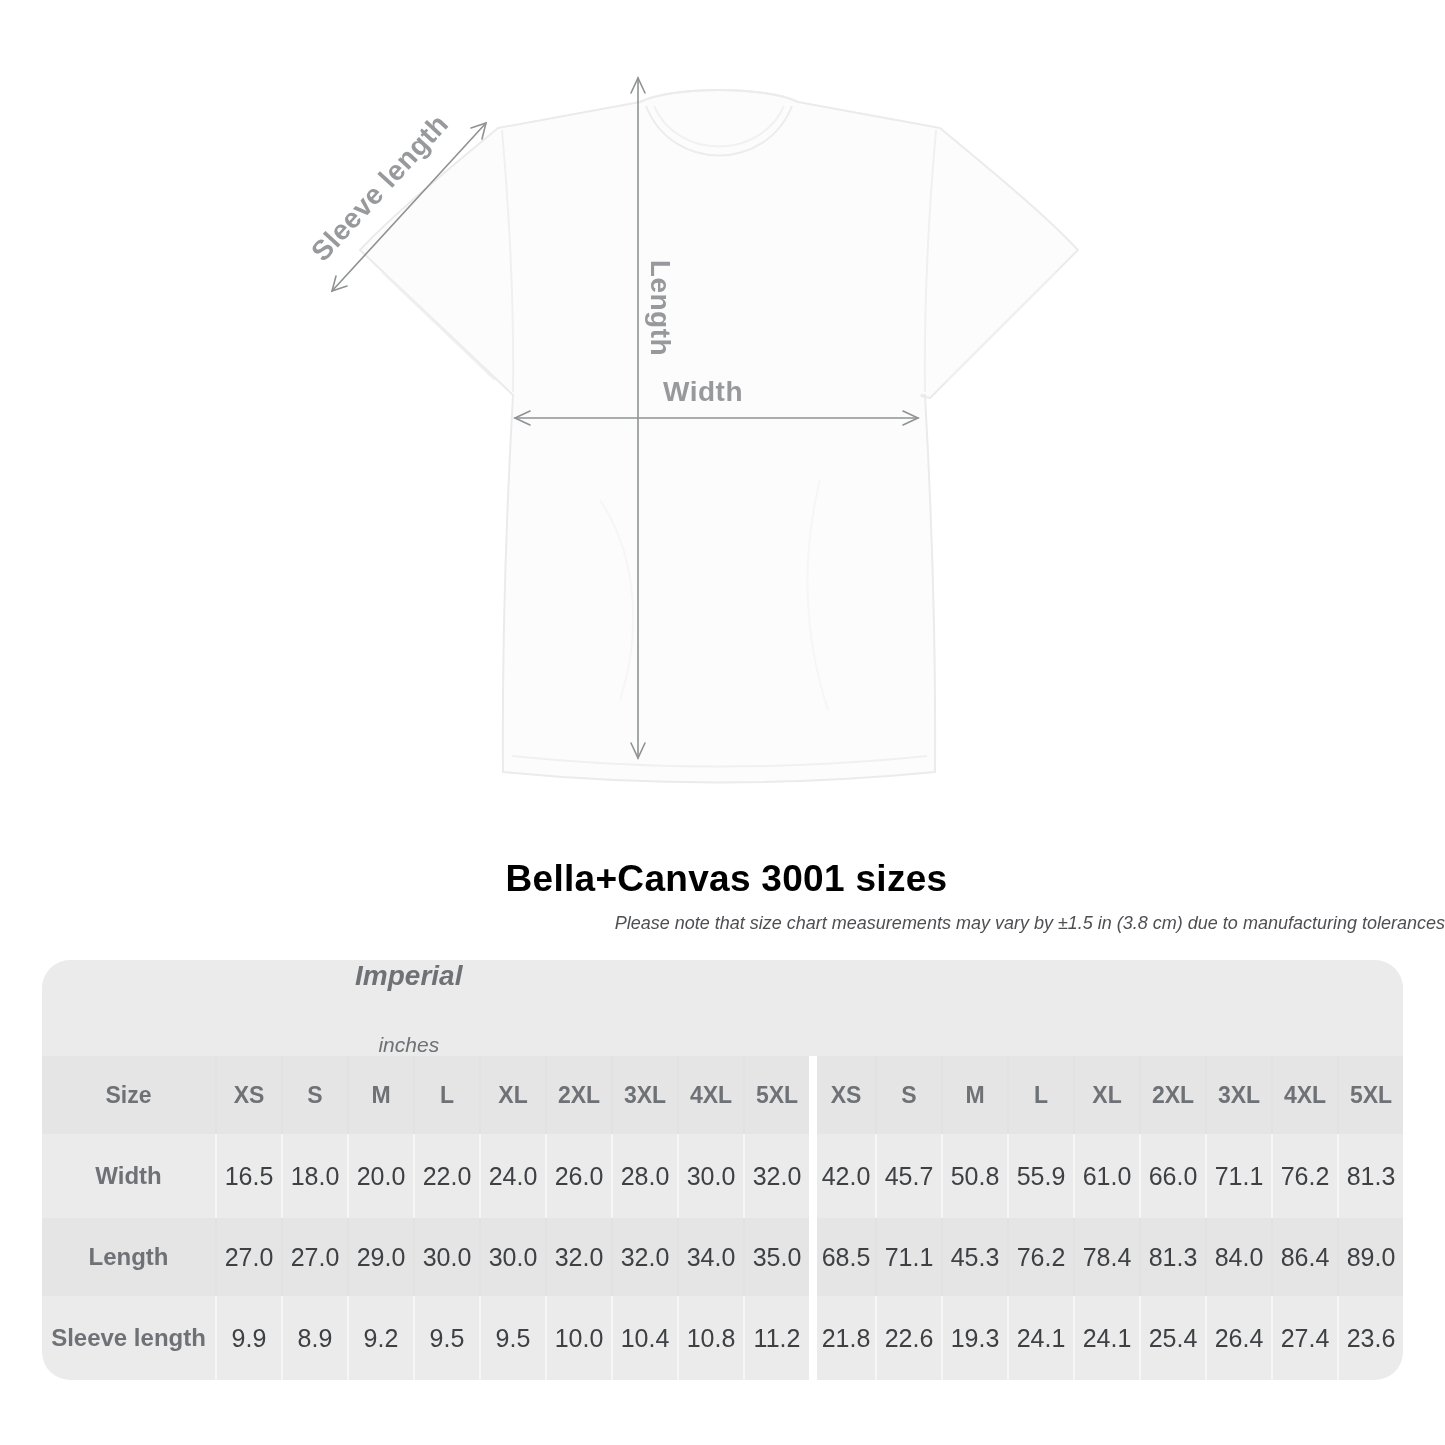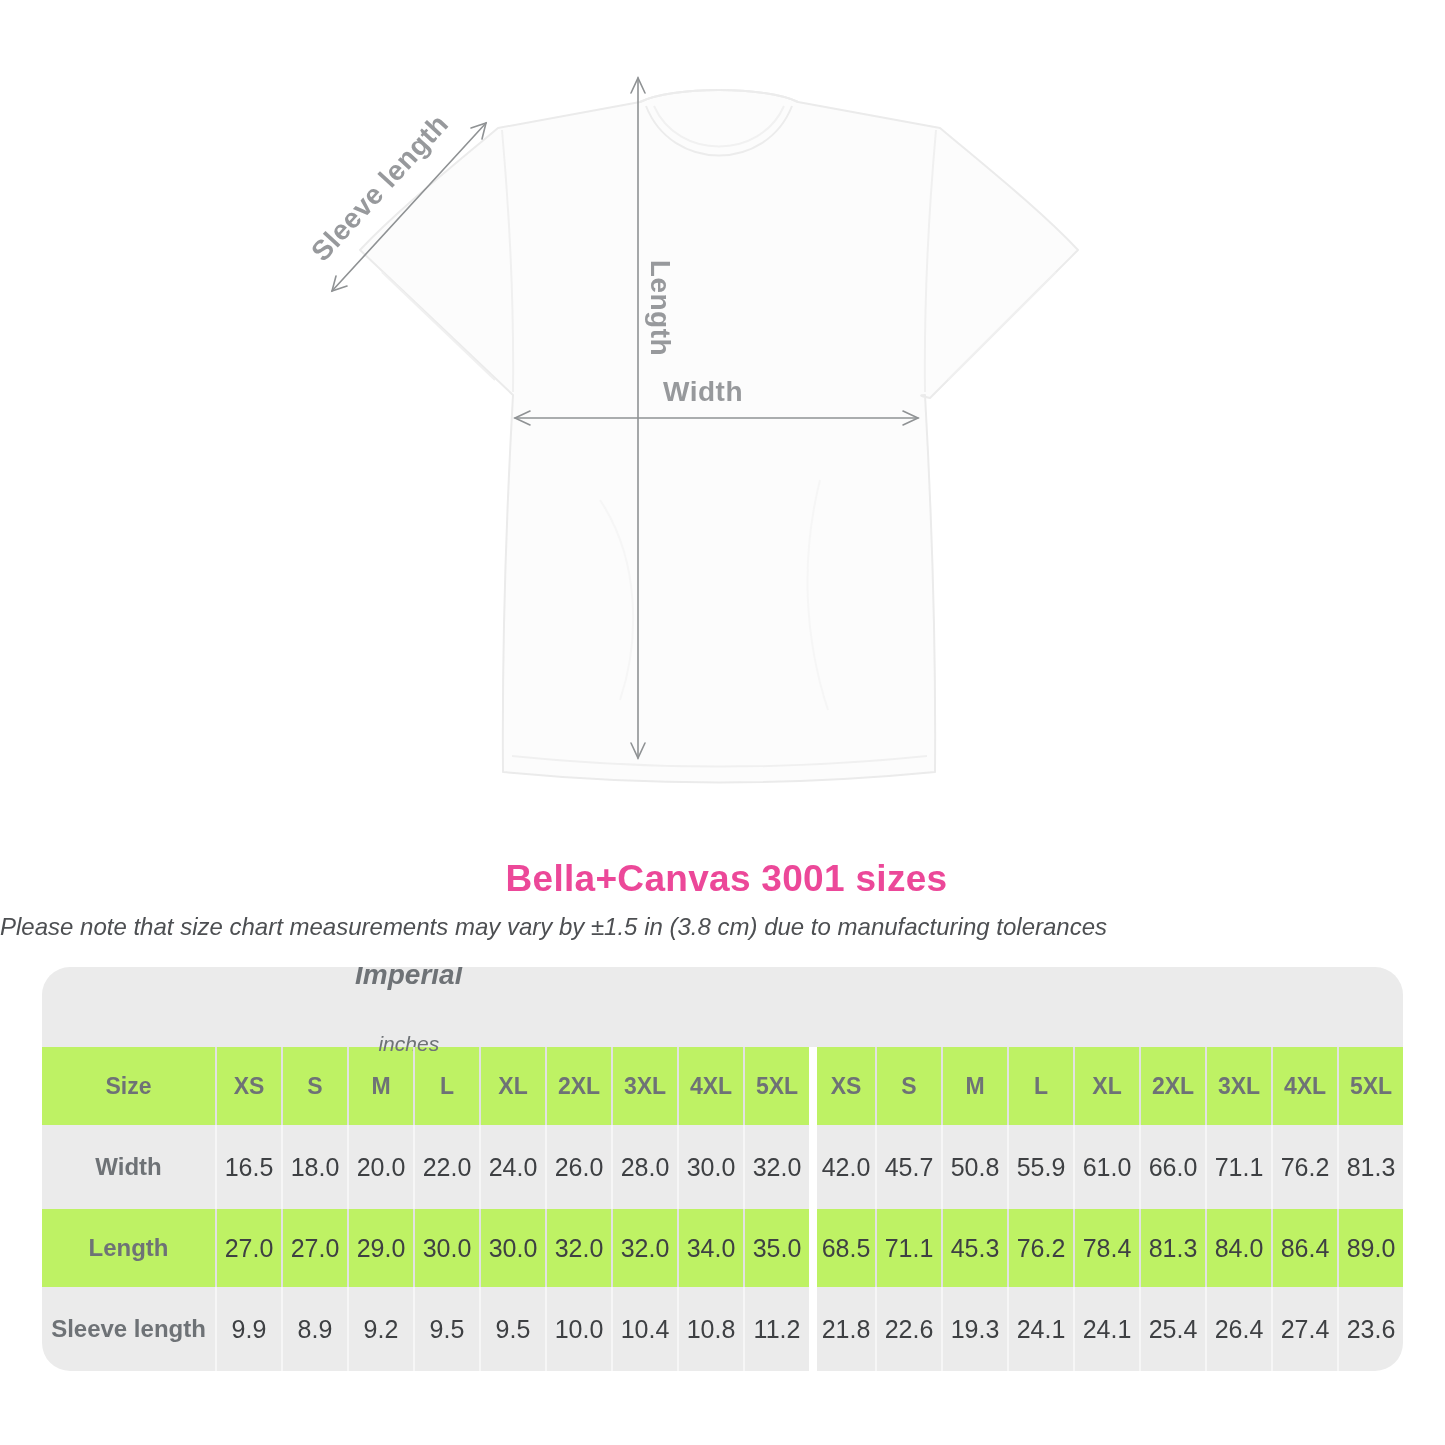--- a/index.html
+++ b/index.html
@@ -18,41 +18,41 @@
     position:absolute; font-weight:bold; font-size:28px; color:#97999c;
     letter-spacing:0.5px; white-space:nowrap;
   }
   .lbl-sleeve { left:380px; top:188px; transform:translate(-50%,-50%) rotate(-47.5deg); }
   .lbl-length { left:660px; top:308px; transform:translate(-50%,-50%) rotate(90deg); }
   .lbl-width  { left:703px; top:392px; transform:translate(-50%,-50%); }
 
   
   .page-title {
     margin:30px 0 0 0; text-align:center;
-    font-size:37px; font-weight:bold; color:#ec4899; letter-spacing:0.3px;padding-left:8px;
+    font-size:37px; font-weight:bold; color:#000000; letter-spacing:0.3px;padding-left:8px;
   }
   .tolerance-note {
-    margin:13px 0 0 0; text-align:left; font-style:italic;
-    font-size:24px; color:#4d4f52;
+    margin:13px 0 0 0; text-align:right; font-style:italic;
+    font-size:18px; color:#4d4f52;
   }
 
   
   .size-table {
     width:1361px; margin:26px auto 0 auto;
     border-radius:28px; overflow:hidden;
   }
-  .band { display:flex; height:80px; background:#ebebeb; }
+  .band { display:flex; height:96px; background:#ebebeb; }
   .band-group { display:flex; flex-direction:column; align-items:center; justify-content:center; gap:5px; }
   .band-group.imp { width:53.9%; }
   .band-group.met { width:46.1%; }
   .band-label { font-size:28px; font-weight:bold; font-style:italic; color:#6e7276; }
   .band-unit  { font-size:21px; font-style:italic; color:#6e7276;margin-top:36px; }
 
   .trow { display:grid; grid-template-columns:173px repeat(18,1fr); }
-  .trow.r-white { background:#bef264; --sepc:#e2e2e2; height:78px; }
+  .trow.r-white { background:#e5e5e5; --sepc:#e2e2e2; height:78px; }
   .trow.r-gray  { background:#ebebeb; --sepc:rgba(255,255,255,0.55); height:84px; }
 
   .cell { display:flex; align-items:center; justify-content:center; }
   .cell.sep { border-left:2px solid var(--sepc); }
   .cell.gap { border-left:8px solid #ffffff; }
   .cell.hdr { font-weight:bold; font-size:23px; color:#6e7276; }
   .cell.lab { font-weight:bold; font-size:24px; color:#6e7276; }
   .cell.val { font-size:25px; color:#3e4043; }
 </style>
 </head>

